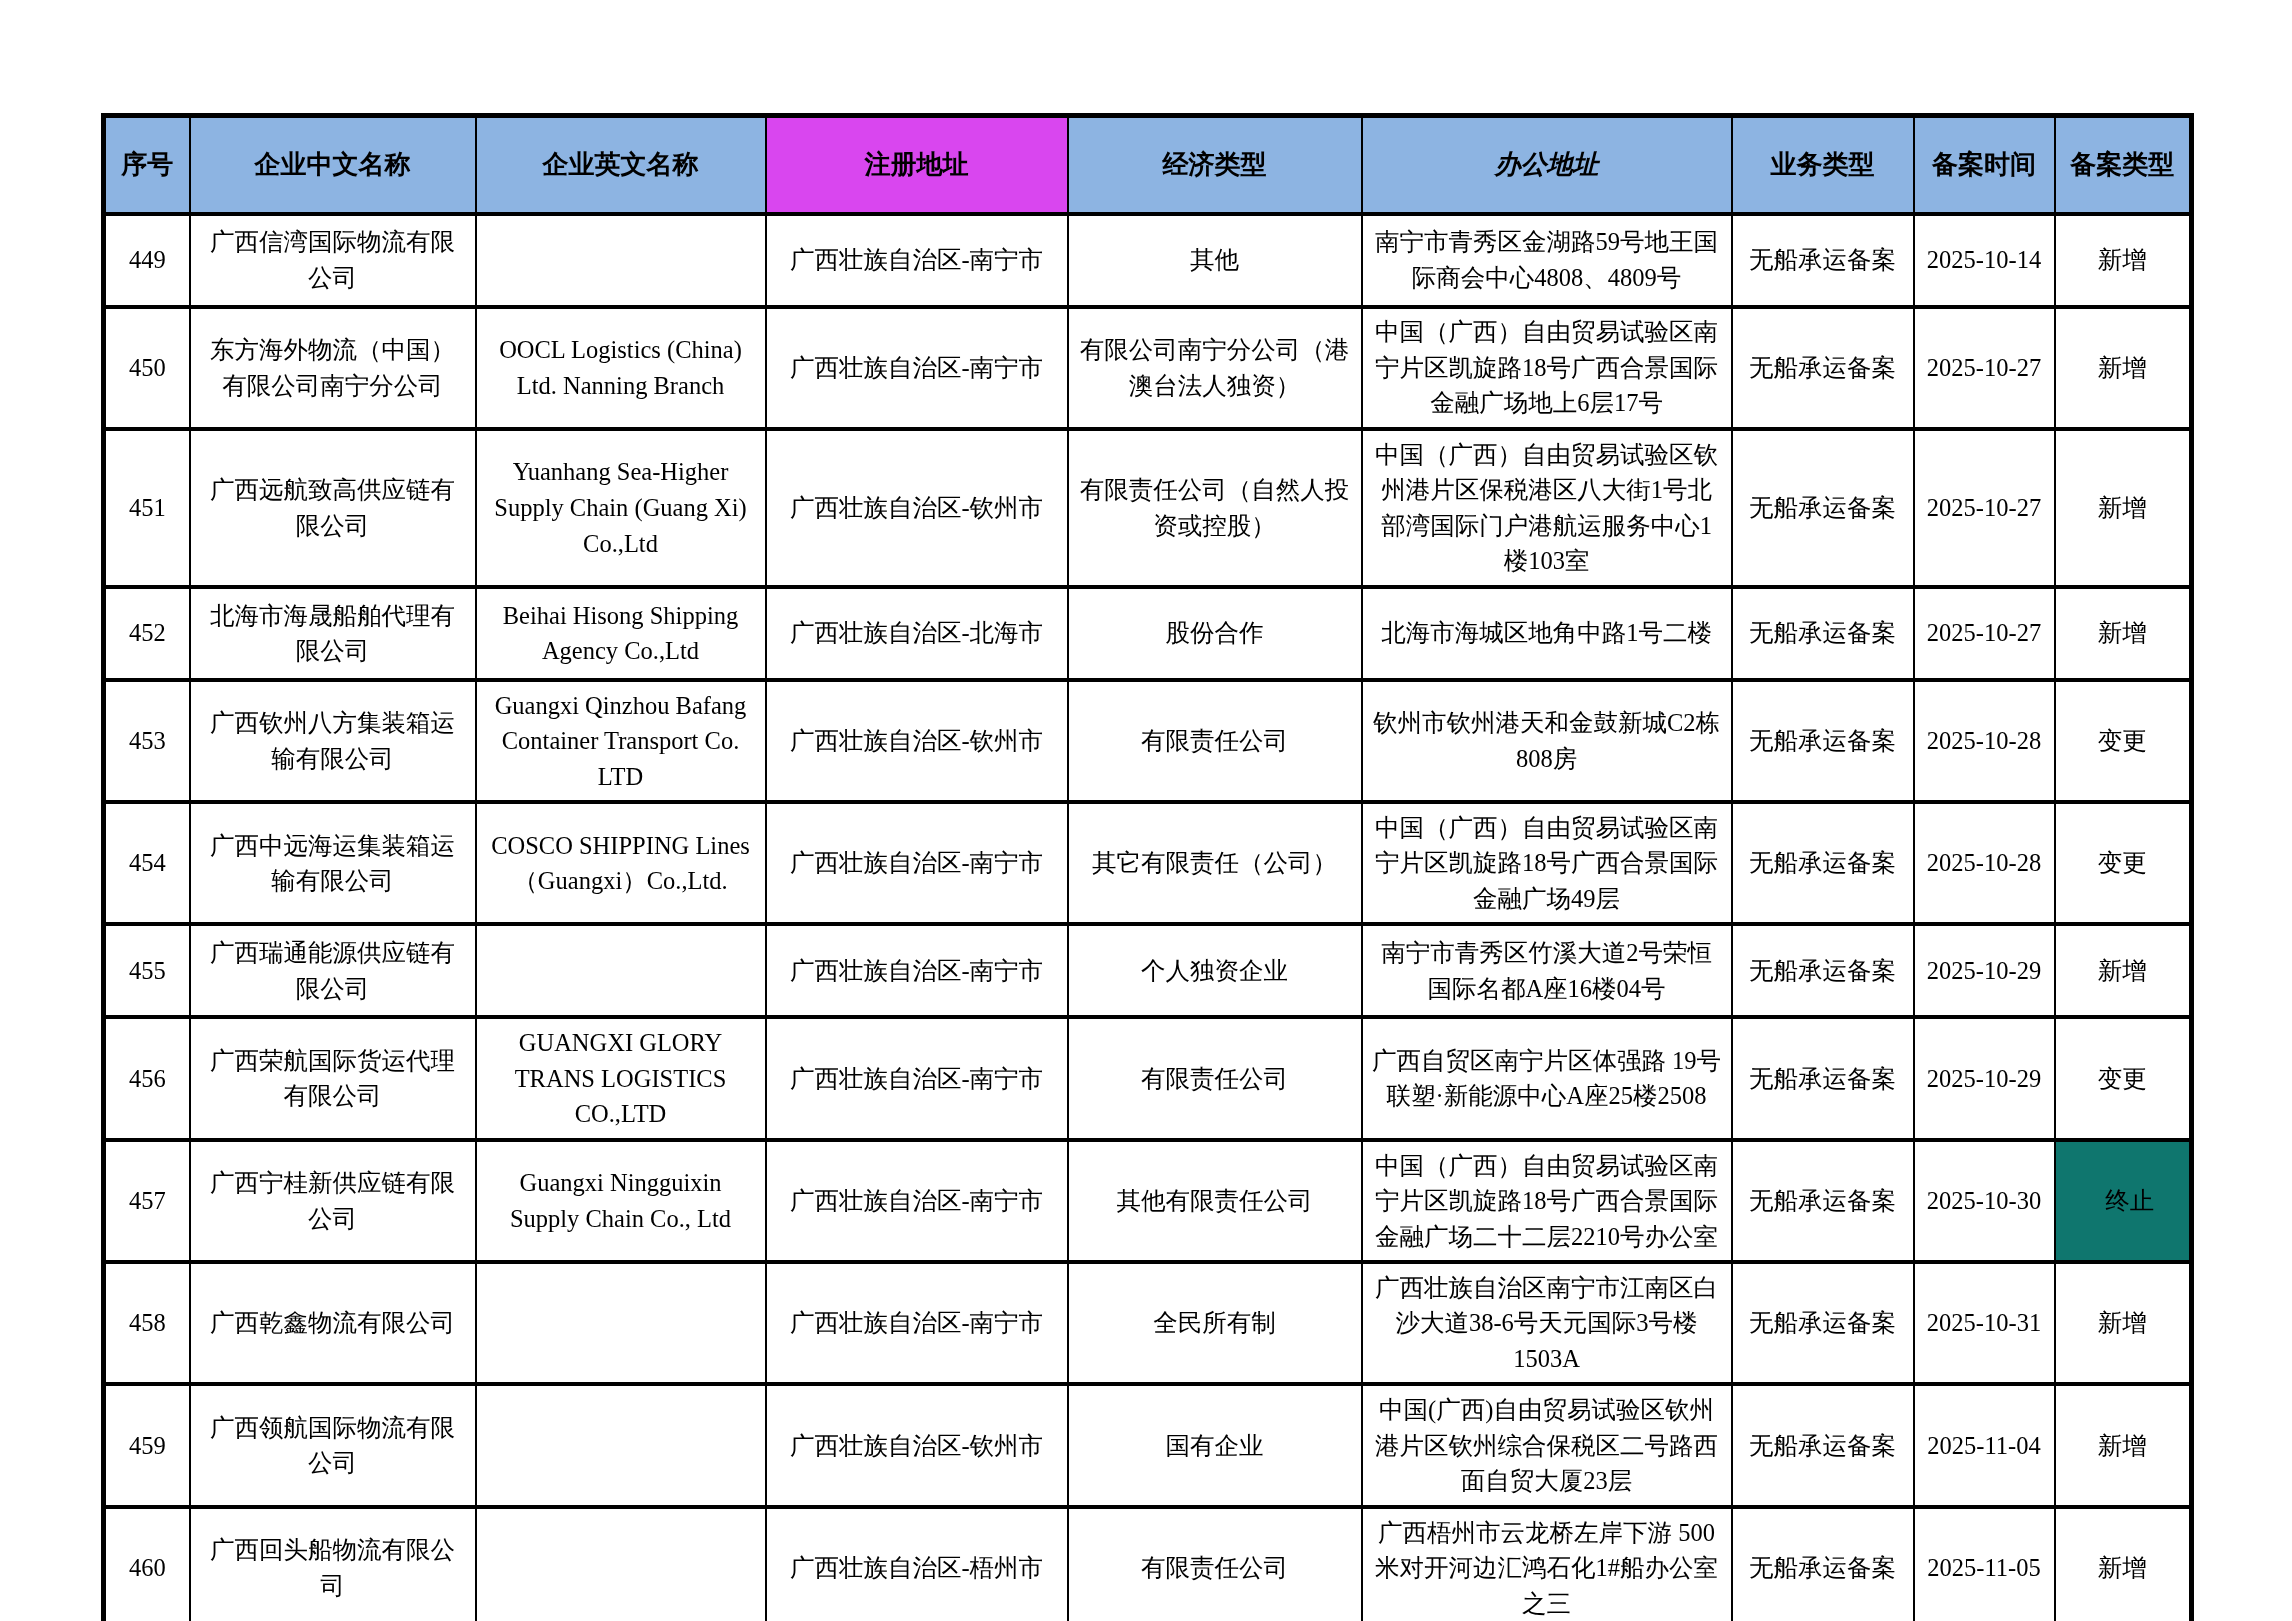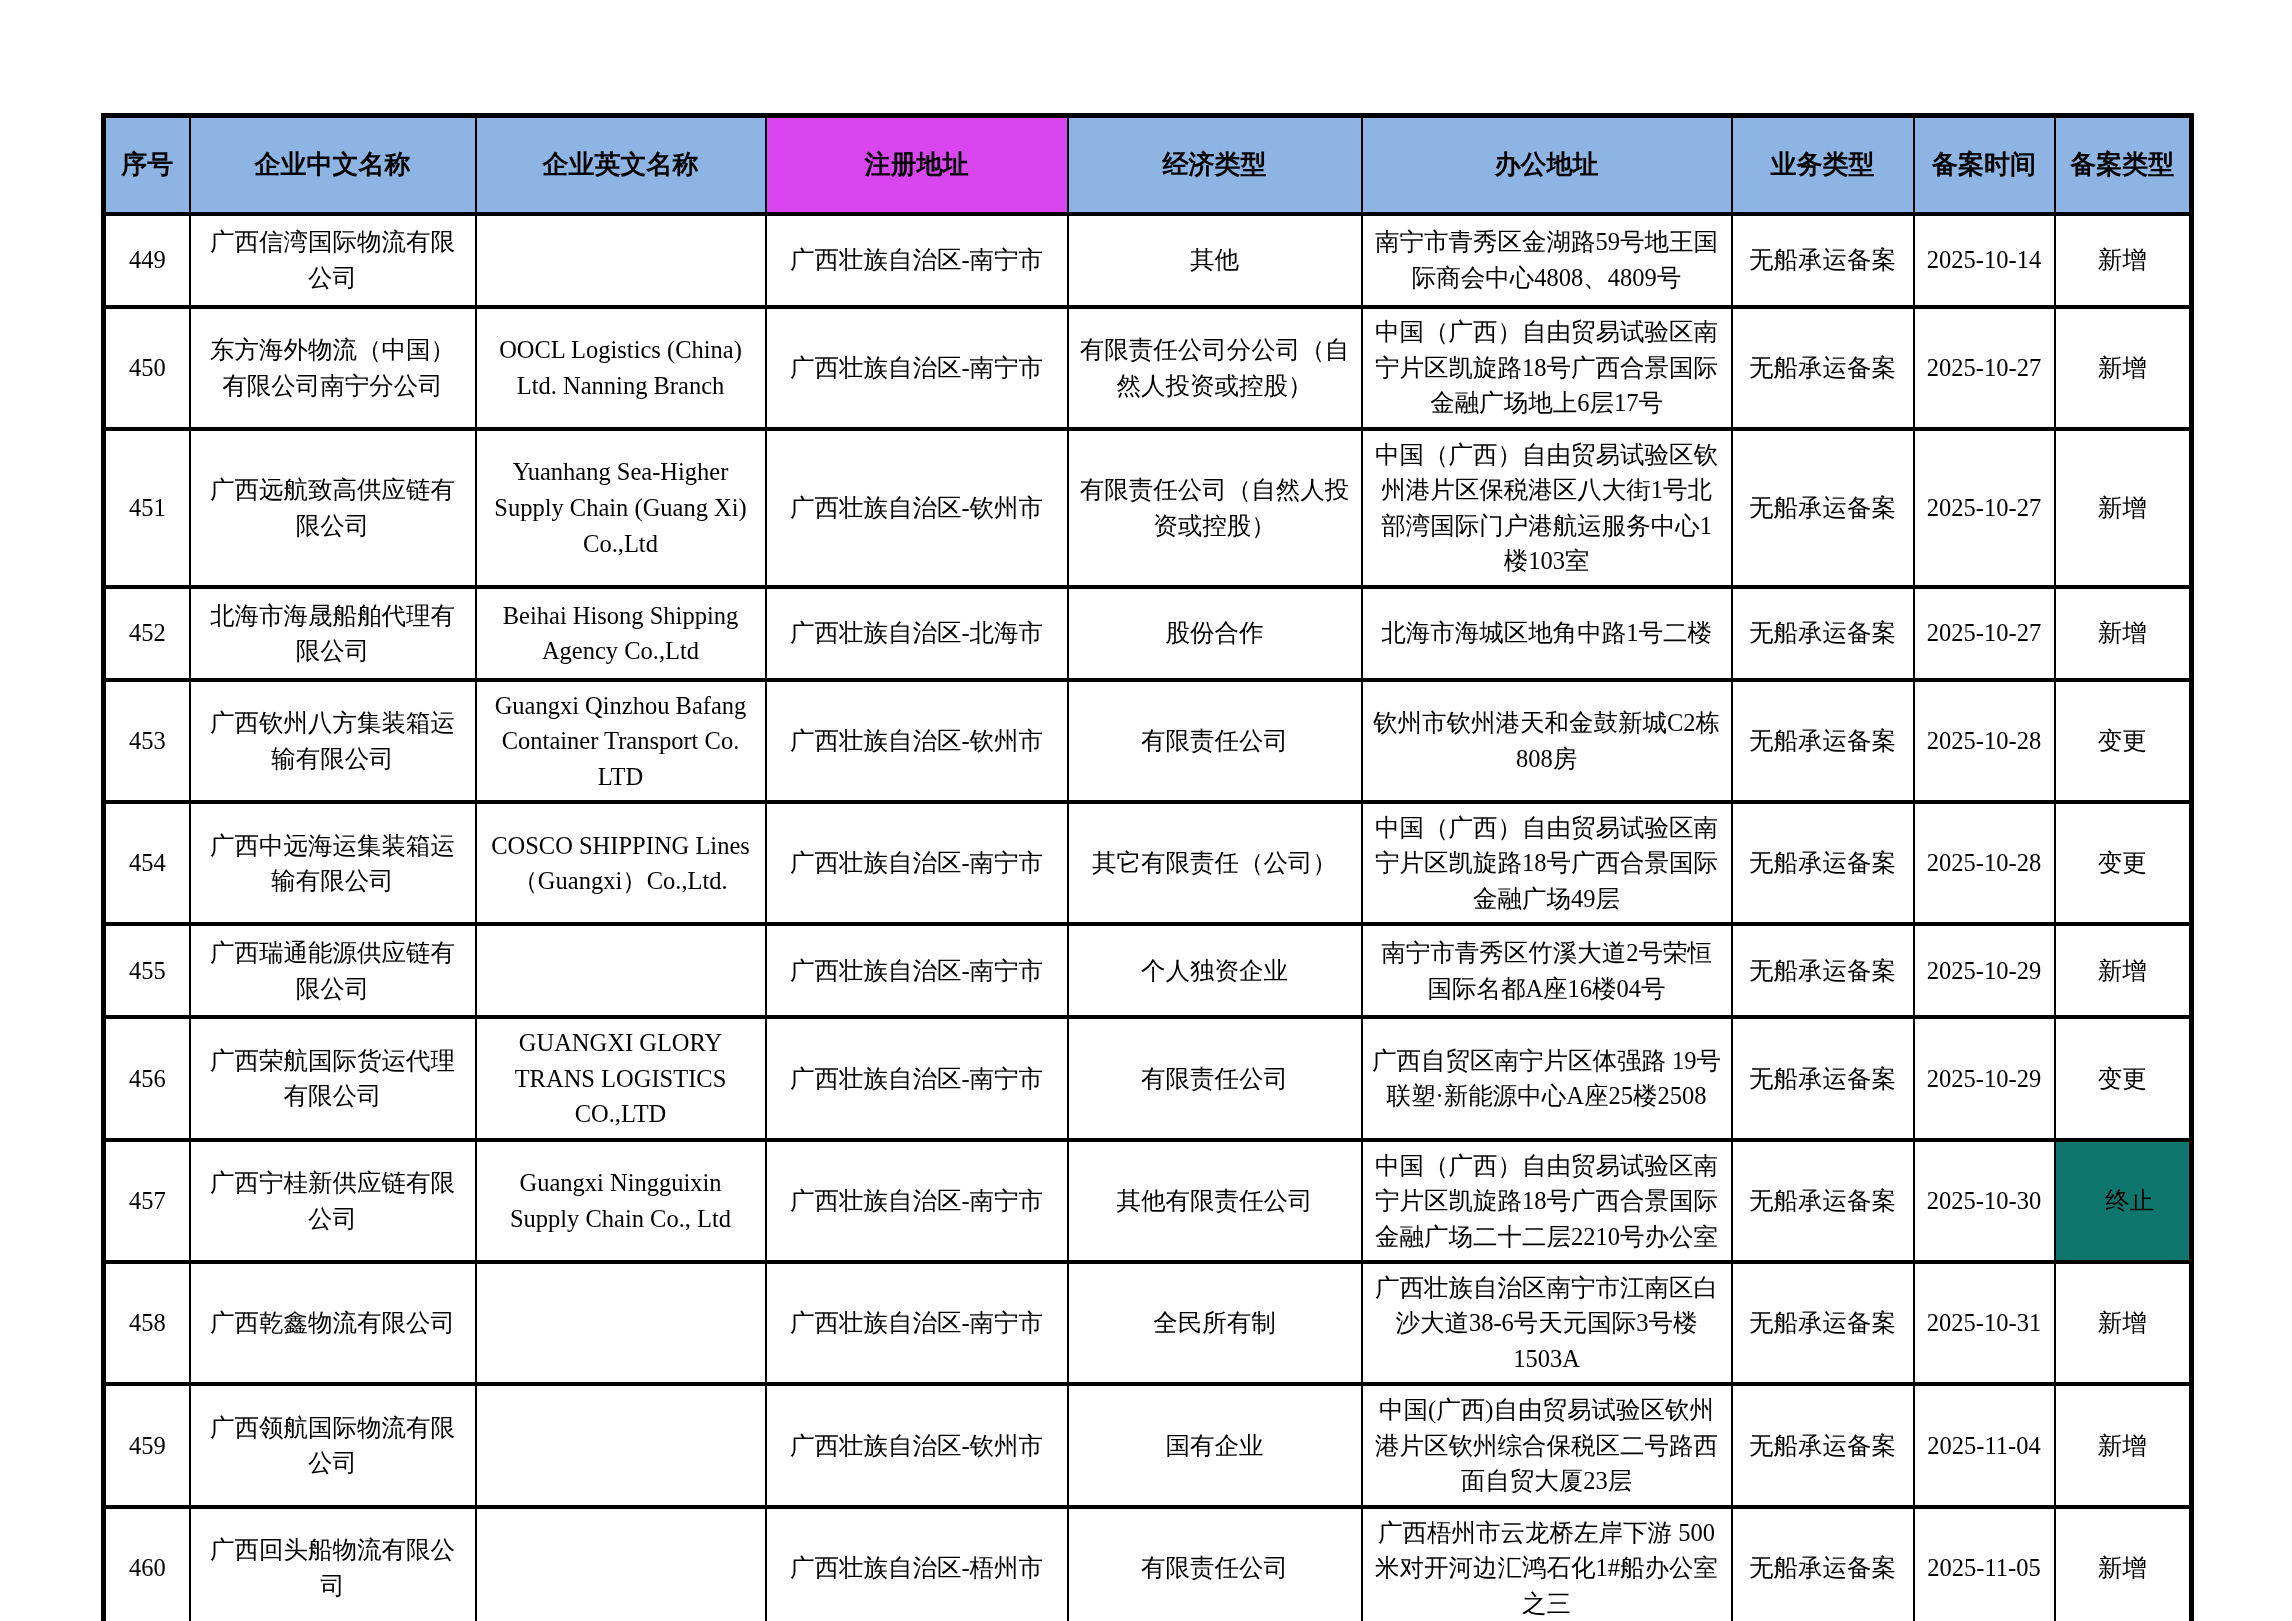--- a/index.html
+++ b/index.html
@@ -64,21 +64,21 @@
         <col style="width: 141px;">
         <col style="width: 137px;">
       </colgroup>
     <thead>
         <tr>
           <th style="background: rgb(141, 180, 226);">序号</th>
           <th style="background: rgb(141, 180, 226);">企业中文名称</th>
           <th style="background: rgb(141, 180, 226);">企业英文名称</th>
           <th style="background: #d946ef;">注册地址</th>
           <th style="background: rgb(141, 180, 226); margin-left: 20px;">经济类型</th>
-          <th style="background: rgb(141, 180, 226);">办公地址</th>
+          <th style="background: rgb(141, 180, 226); font-style: italic;">办公地址</th>
           <th style="background: rgb(141, 180, 226);">业务类型</th>
           <th style="background: rgb(141, 180, 226);">备案时间</th>
           <th style="background: rgb(141, 180, 226);">备案类型</th>
         </tr>
       </thead>
     <tbody>
         <tr>
           <td>449</td>
           <td>广西信湾国际物流有限公司</td>
           <td></td>
@@ -87,21 +87,21 @@
           <td>南宁市青秀区金湖路59号地王国际商会中心4808、4809号</td>
           <td>无船承运备案</td>
           <td>2025-10-14</td>
           <td>新增</td>
         </tr>
         <tr>
           <td>450</td>
           <td>东方海外物流（中国）有限公司南宁分公司</td>
           <td>OOCL Logistics (China) Ltd. Nanning Branch</td>
           <td>广西壮族自治区-南宁市</td>
-          <td>有限责任公司分公司（自然人投资或控股）</td>
+          <td>有限公司南宁分公司（港澳台法人独资）</td>
           <td>中国（广西）自由贸易试验区南宁片区凯旋路18号广西合景国际金融广场地上6层17号</td>
           <td>无船承运备案</td>
           <td>2025-10-27</td>
           <td>新增</td>
         </tr>
         <tr>
           <td>451</td>
           <td>广西远航致高供应链有限公司</td>
           <td>Yuanhang Sea-Higher Supply Chain (Guang Xi) Co.,Ltd</td>
           <td>广西壮族自治区-钦州市</td>

